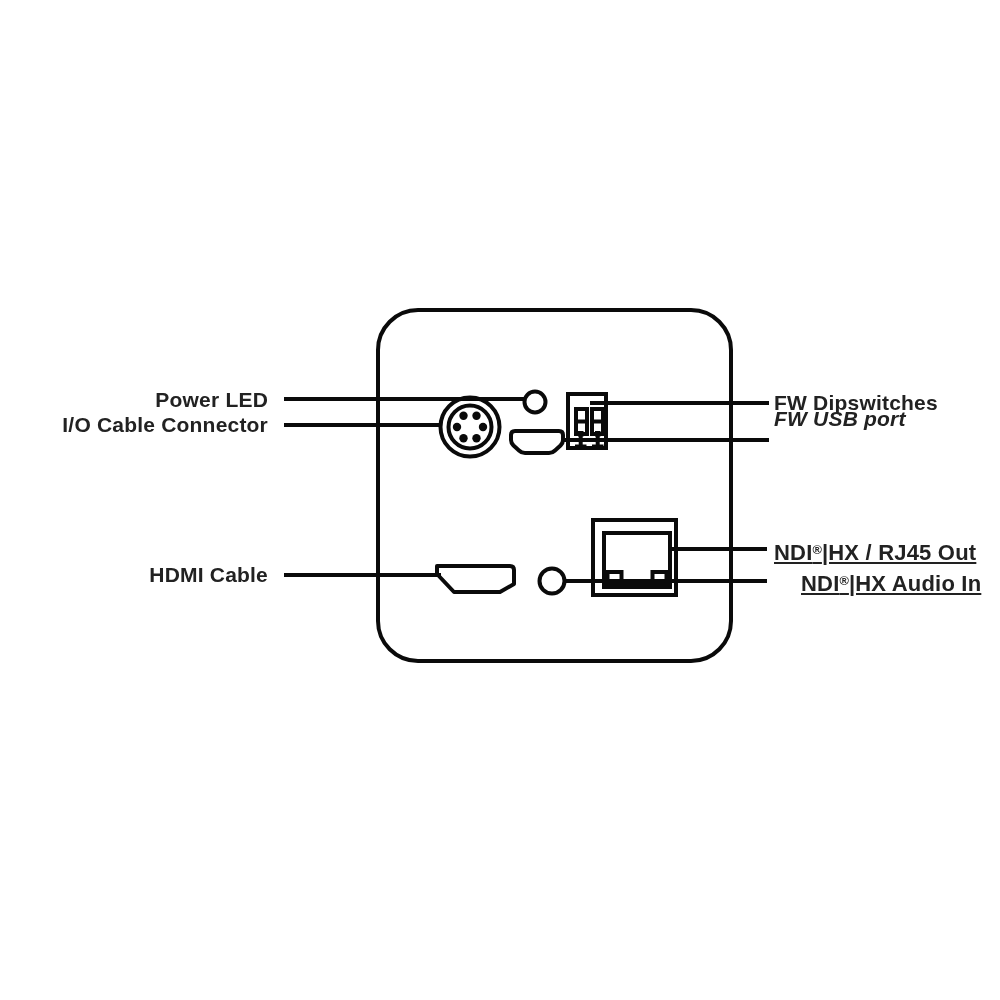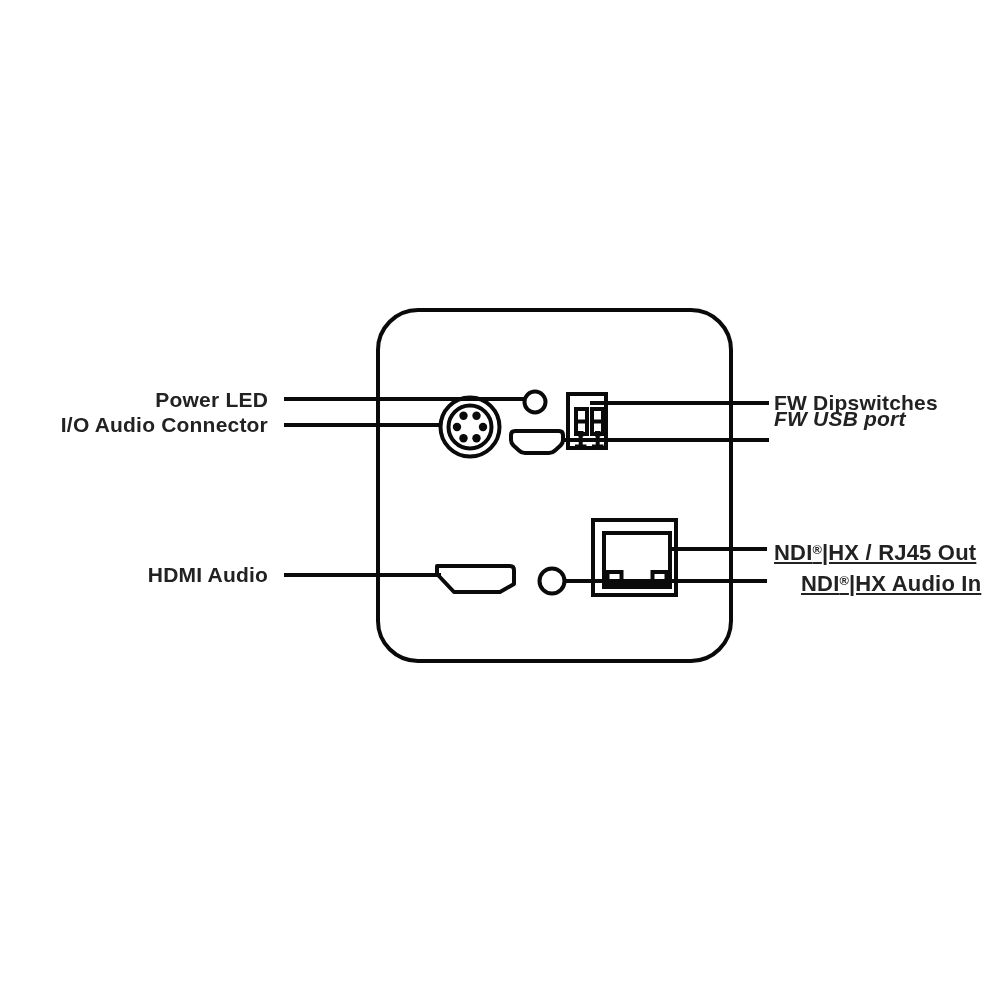--- a/index.html
+++ b/index.html
@@ -121,23 +121,23 @@
       <rect class="stroke" x="593" y="520" width="83" height="75" stroke-width="4.5"></rect>
       <rect class="stroke" x="604" y="533" width="66" height="54" stroke-width="4.2"></rect>
       <rect class="stroke" x="607.5" y="572" width="14" height="12.5" stroke-width="3.4"></rect>
       <rect class="stroke" x="652.5" y="572" width="14" height="12.5" stroke-width="3.4"></rect>
       <rect class="fill" x="618" y="581.5" width="38" height="7"></rect>
     </g>
   </svg>
 
   <div class="lbl left size-lg" style="top: 387px;">Power LED</div>
 
-  <div class="lbl left size-lg" style="top: 412px;">I/O Audio Connector</div>
+  <div class="lbl left size-lg" style="top: 412px;">I/O Cable Connector</div>
 
-  <div class="lbl left size-lg" style="top: 562px;">HDMI Audio</div>
+  <div class="lbl left size-lg" style="top: 562px;">HDMI Cable</div>
 
   <div class="lbl right size-lg" style="top: 390px;">FW Dipswitches</div>
 
   <div class="lbl right size-lg" style="top: 406px; font-style: italic;">FW USB port</div>
 
   <div class="lbl right size-sm" style="top: 539px;">
     <span>NDI</span><span class="reg">®</span><span>|HX / RJ45 Out</span>
   </div>
 
   <div class="lbl right size-sm" style="top: 570px; margin-left: 27px;">

